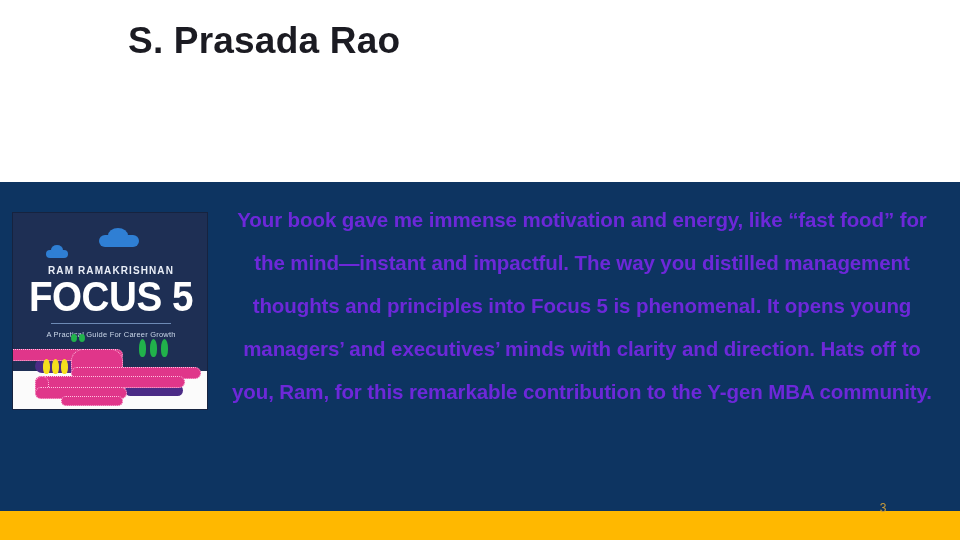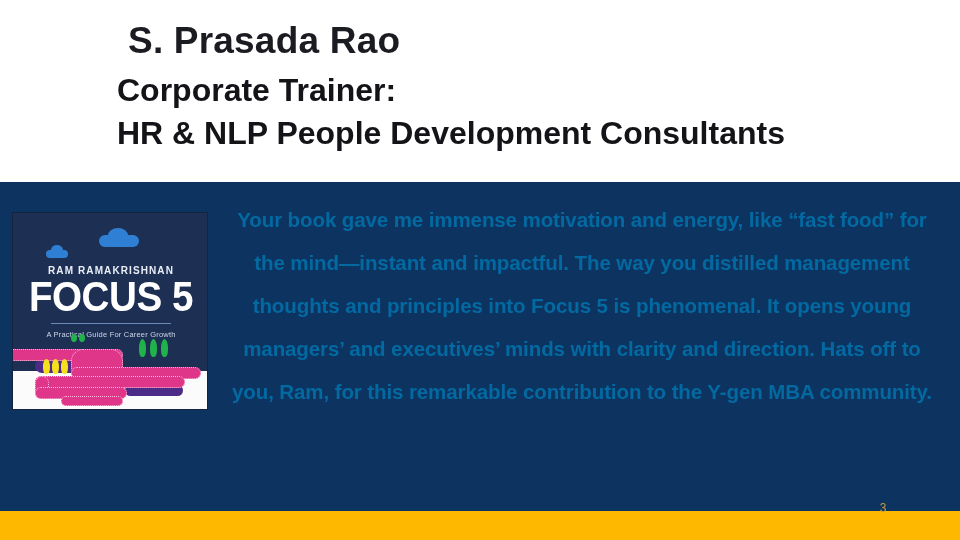--- a/index.html
+++ b/index.html
@@ -199,21 +199,21 @@
     border-radius: 50%;
   }
 
   
   #testimonial {
     position: absolute;
     left: 228px;
     top: 198px;
     width: 708px;
     text-align: center;
-    color: #0369a1;
+    color: #6d28d9;
     font-size: 20.5px;
     font-weight: bold;
     line-height: 43px;
     letter-spacing: -0.1px;
   }
 
   
   #yellow-band {
     position: absolute;
     left: 0;
@@ -233,22 +233,20 @@
     font-weight: normal;
   }
 </style>
 </head>
 <body>
 
 <div id="slide">
 
   <div id="header-block">
     <div id="speaker-name">S. Prasada Rao</div>
-    <div id="role-line1">Corporate Trainer:</div>
-    <div id="role-line2">HR &amp; NLP People Development Consultants</div>
   </div>
 
   <div id="navy-band"></div>
 
   <div id="book-cover">
     <div class="cloud" id="cloud-big"></div>
     <div class="cloud" id="cloud-small"></div>
     <div id="book-author">RAM RAMAKRISHNAN</div>
     <div id="book-title">FOCUS 5</div>
     <div id="book-rule"></div>

